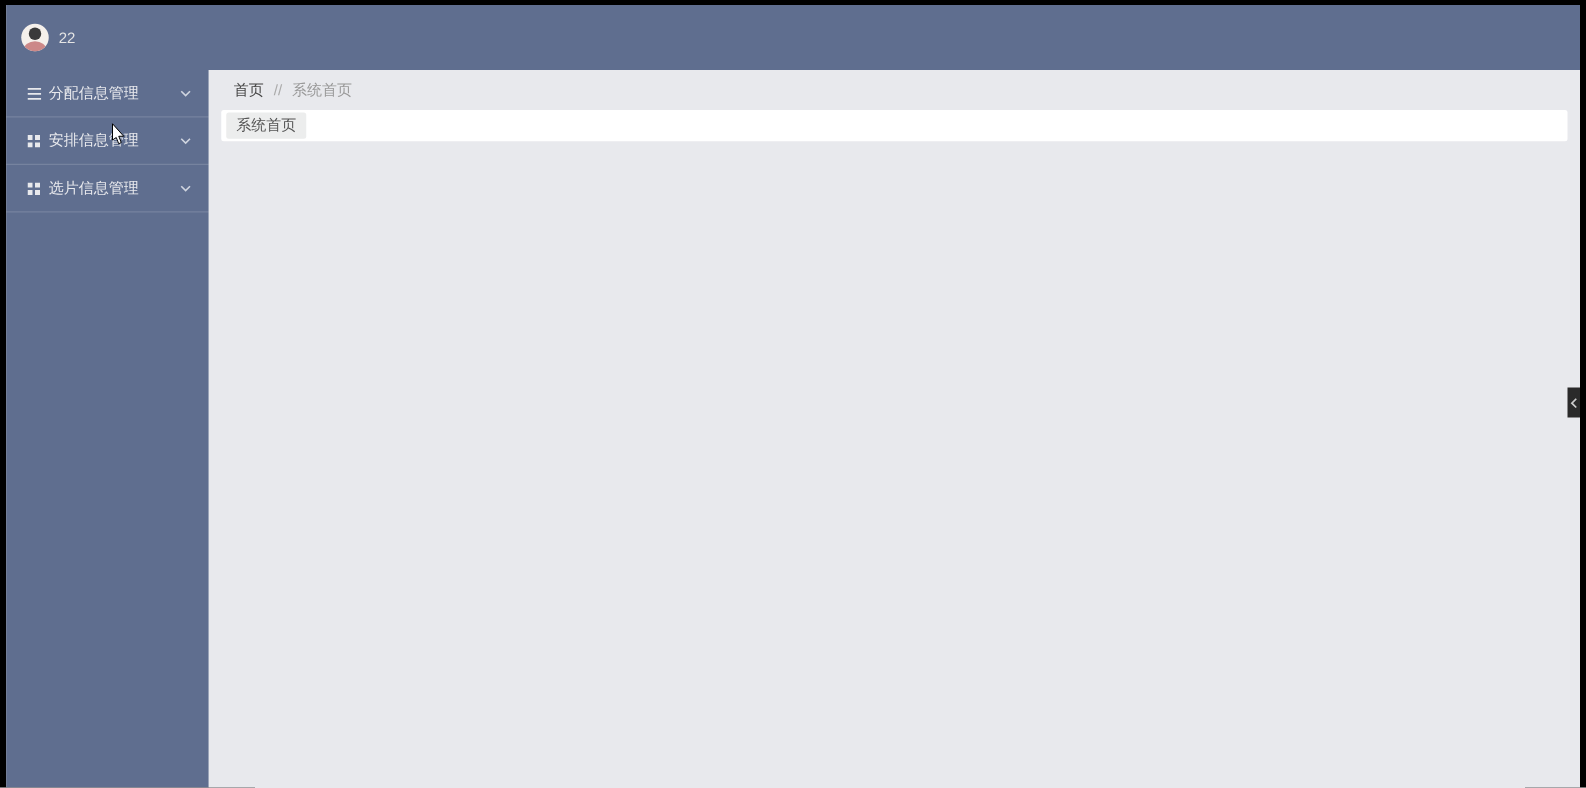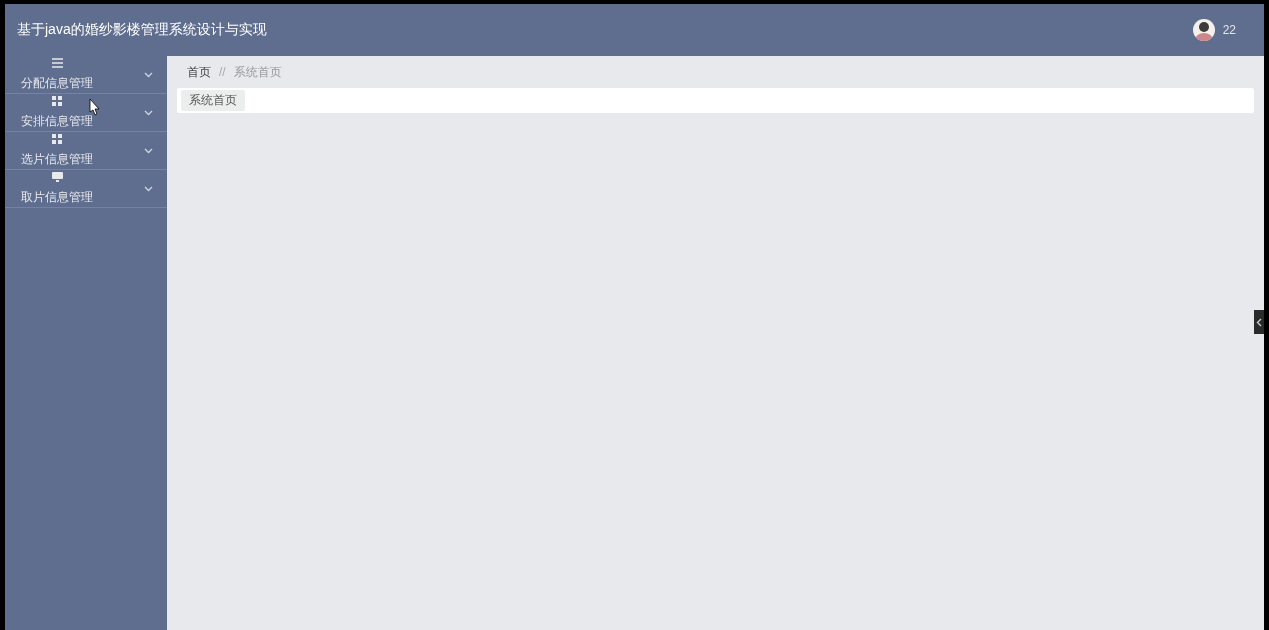--- a/index.html
+++ b/index.html
@@ -90,21 +90,20 @@
       padding: 0 14px 0 16px;
       color: #e8e9ed;
       font-size: 12px;
       cursor: pointer;
       border-bottom: 1px solid rgba(255,255,255,0.15);
     }
     .menu-left {
       display: flex;
       align-items: center;
       gap: 6px;
-      flex-direction: column;
     }
     .menu-icon {
       width: 12px;
       height: 12px;
       display: inline-flex;
       align-items: center;
       justify-content: center;
       flex-shrink: 0;
     }
     .menu-icon svg {
@@ -182,21 +181,20 @@
       height: 20px;
       pointer-events: none;
       z-index: 10;
     }
   </style>
 </head>
 <body>
 
 <div class="outer-frame">
   <div class="header">
-    <div class="header-title">基于java的婚纱影楼管理系统设计与实现</div>
     <div class="header-right">
       <div class="avatar"></div>
       <span class="user-badge">22</span>
     </div>
   </div>
 
   <div class="main-wrap">
     <div class="sidebar">
 
       <div class="menu-item">
@@ -247,36 +245,20 @@
           </span>
           <span>选片信息管理</span>
         </span>
         <span class="chevron">
           <svg width="9" height="6" viewBox="0 0 9 6">
               <path d="M1 1l3.5 3.5L8 1" stroke="#cfd4df" stroke-width="1.3" fill="none"></path>
             </svg>
         </span>
       </div>
 
-      <div class="menu-item">
-        <span class="menu-left">
-          <span class="menu-icon">
-            <svg width="11" height="10" viewBox="0 0 11 10">
-                <rect x="0" y="0" width="11" height="7" rx="1" fill="#e8e9ed"></rect>
-                <rect x="4" y="8" width="3" height="2" fill="#e8e9ed"></rect>
-              </svg>
-          </span>
-          <span>取片信息管理</span>
-        </span>
-        <span class="chevron">
-          <svg width="9" height="6" viewBox="0 0 9 6">
-              <path d="M1 1l3.5 3.5L8 1" stroke="#cfd4df" stroke-width="1.3" fill="none"></path>
-            </svg>
-        </span>
-      </div>
 
 
 
     </div>
 
     <div class="content">
       <div class="breadcrumb">
         <span class="bc-home">首页</span>
         <span class="bc-sep">//</span>
         <span class="bc-current">系统首页</span>

